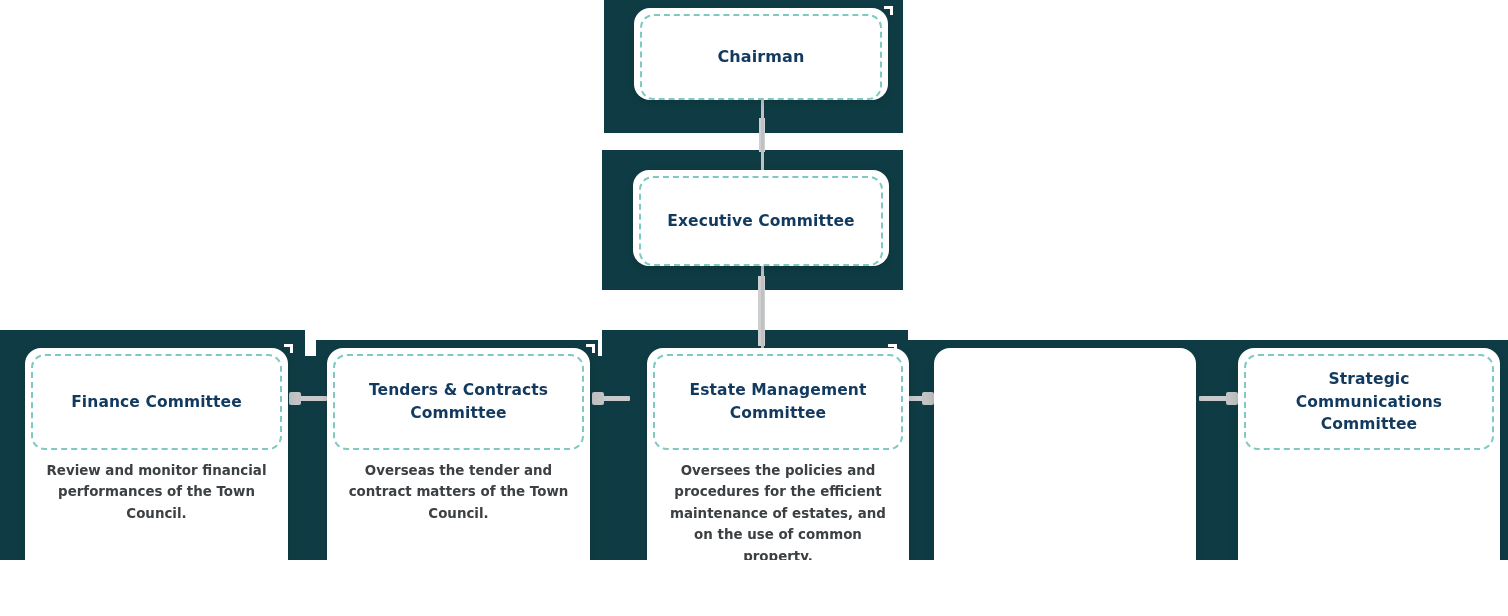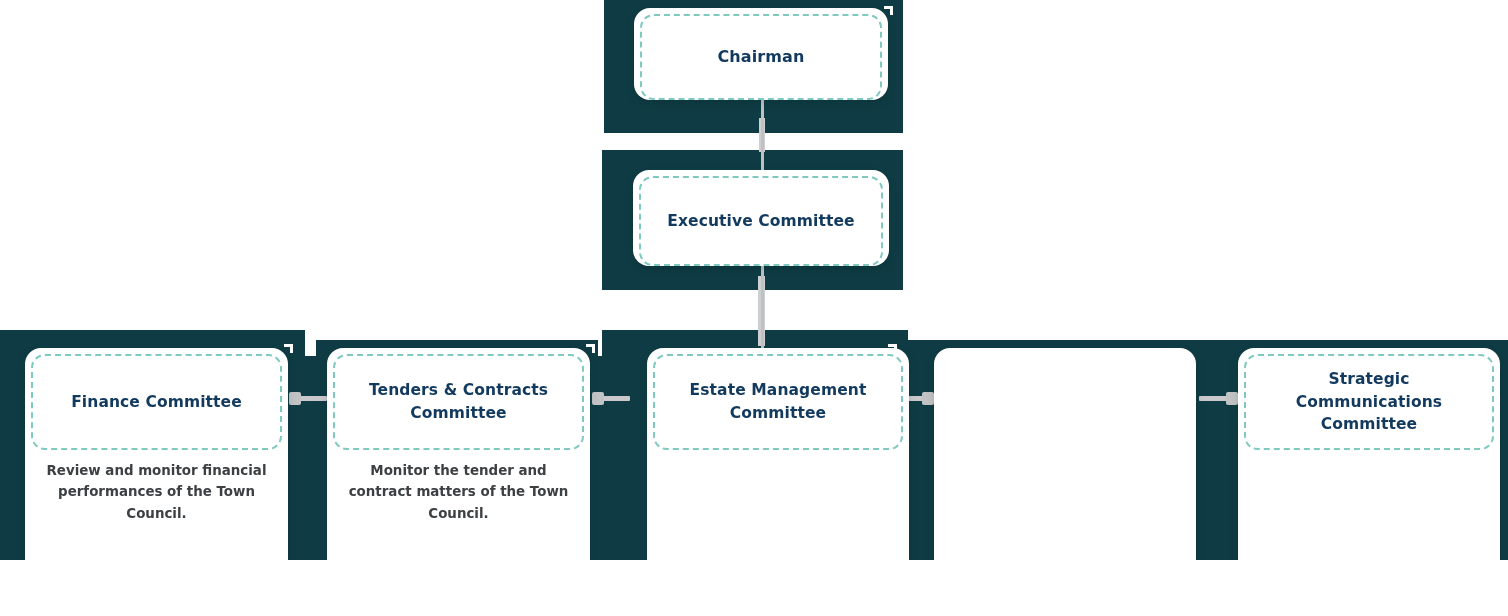--- a/index.html
+++ b/index.html
@@ -185,29 +185,32 @@
       <span class="node-desc">Review and monitor financial performances of the Town Council.</span>
     </div>
   </div>
   <div class="notch" style="left:284px; top:344px;"></div>
 
   <div class="node r3" id="node-tenders">
     <div class="node-head">
       <span class="node-title">Tenders &amp; Contracts Committee</span>
     </div>
     <div class="node-body">
-      <span class="node-desc">Monitor the tender and contract matters of the Town Council.</span>
+      <span class="node-desc">Overseas the tender and contract matters of the Town Council.</span>
     </div>
   </div>
   <div class="notch" style="left:586px; top:344px;"></div>
 
   <div class="node r3" id="node-estate">
     <div class="node-head">
       <span class="node-title">Estate Management Committee</span>
     </div>
+    <div class="node-body">
+      <span class="node-desc">Oversees the policies and procedures for the efficient maintenance of estates, and on the use of common property.</span>
+    </div>
   </div>
   <div class="notch" style="left:888px; top:344px;"></div>
 
   <div class="node r3" id="node-audit">
   </div>
 
   <div class="node r3" id="node-strategic">
     <div class="node-head">
       <span class="node-title">Strategic Communications Committee</span>
     </div>

